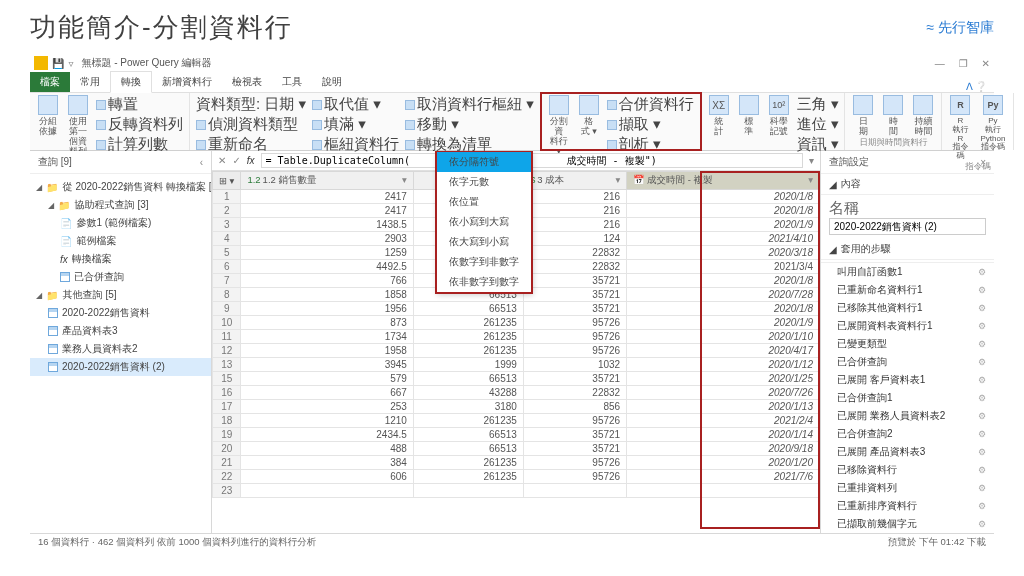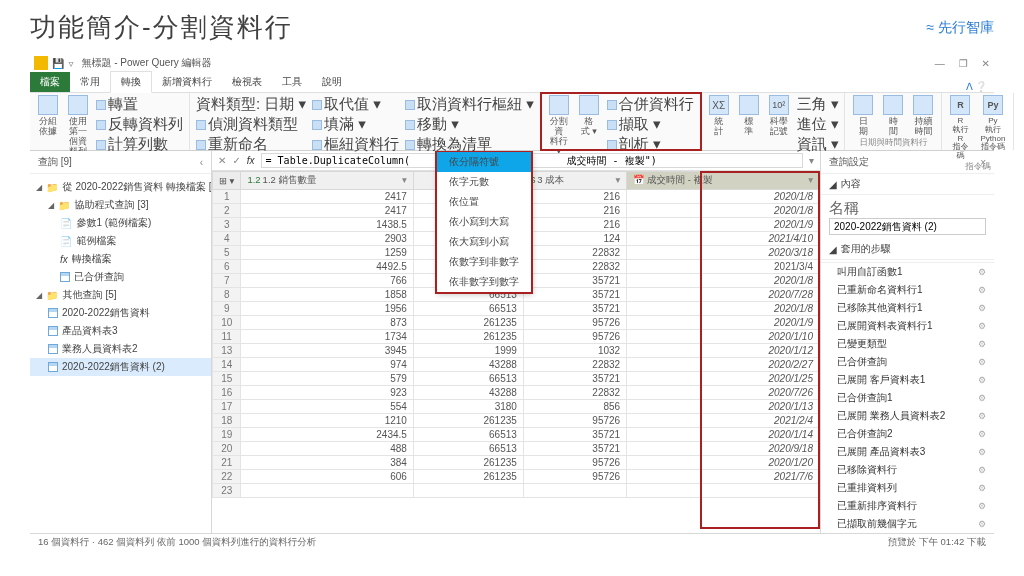--- a/index.html
+++ b/index.html
@@ -388,50 +388,50 @@
                 <td style="font-style:italic">2020/1/9</td>
               </tr>
               <tr>
                 <td class="rownum">11</td>
                 <td>1734</td>
                 <td>261235</td>
                 <td>95726</td>
                 <td style="font-style:italic">2020/1/10</td>
               </tr>
               <tr>
+                <td class="rownum">12</td>
+                <td>1958</td>
+                <td>261235</td>
+                <td>95726</td>
+                <td style="font-style:italic">2020/4/17</td>
+              </tr>
+              <tr>
                 <td class="rownum">13</td>
                 <td>3945</td>
                 <td>1999</td>
                 <td>1032</td>
                 <td style="font-style:italic">2020/1/12</td>
               </tr>
               <tr>
-                <td class="rownum">14</td>
-                <td>974</td>
-                <td>43288</td>
-                <td>22832</td>
-                <td style="font-style:italic">2020/2/27</td>
-              </tr>
-              <tr>
                 <td class="rownum">15</td>
                 <td>579</td>
                 <td>66513</td>
                 <td>35721</td>
                 <td style="font-style:italic">2020/1/25</td>
               </tr>
               <tr>
                 <td class="rownum">16</td>
-                <td>923</td>
+                <td>667</td>
                 <td>43288</td>
                 <td>22832</td>
                 <td style="font-style:italic">2020/7/26</td>
               </tr>
               <tr>
                 <td class="rownum">17</td>
-                <td>554</td>
+                <td>253</td>
                 <td>3180</td>
                 <td>856</td>
                 <td style="font-style:italic">2020/1/13</td>
               </tr>
               <tr>
                 <td class="rownum">18</td>
                 <td>1210</td>
                 <td>261235</td>
                 <td>95726</td>
                 <td style="font-style:italic">2021/2/4</td>

